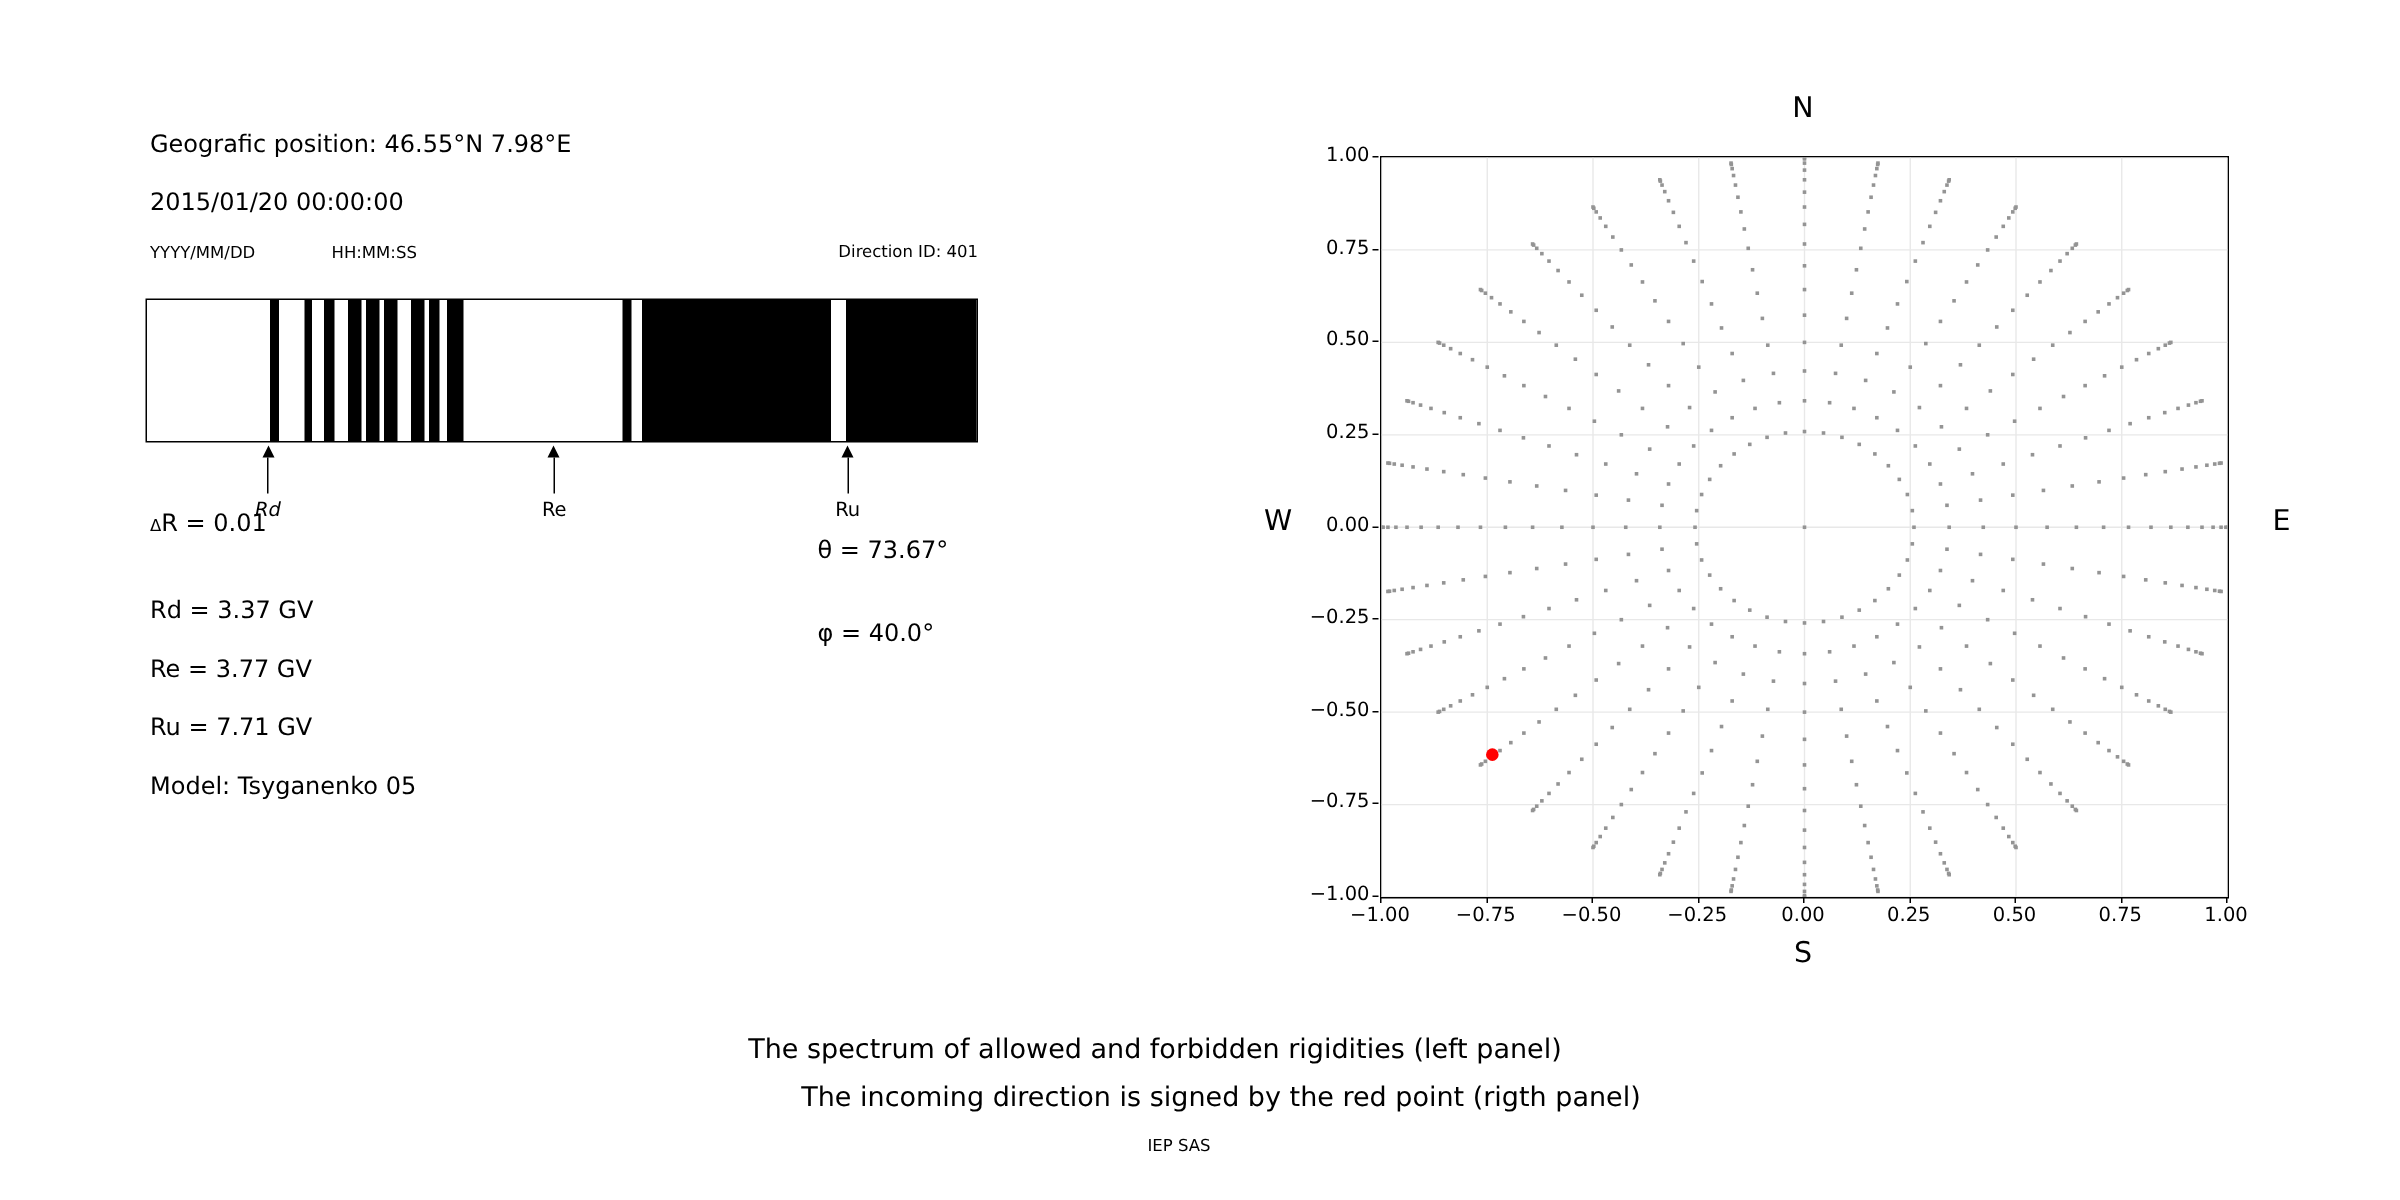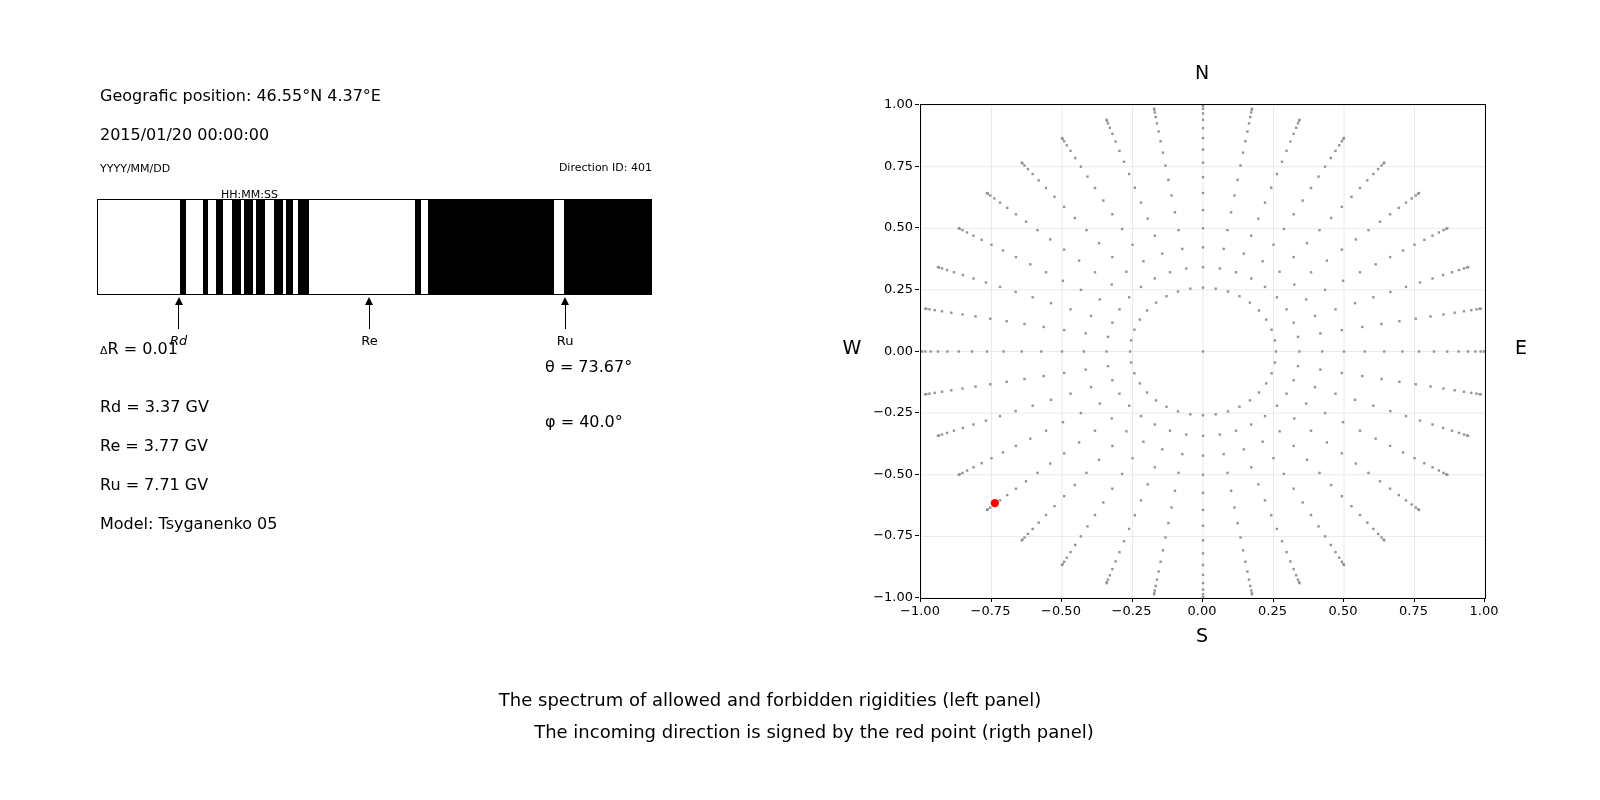--- a/index.html
+++ b/index.html
@@ -31,24 +31,24 @@
   .xtick-label{position:absolute;top:603px;transform:translateX(-50%);font-size:13px;white-space:nowrap;}
   .ytick-label{position:absolute;right:687px;font-size:13px;white-space:nowrap;}
   .caption{position:absolute;left:0;width:1540px;text-align:center;font-size:18px;}
   .credit{position:absolute;left:0;width:1572px;text-align:center;font-size:11px;}
 </style>
 </head>
 <body>
 
 <div class="canvas">
 
-  <div class="abs t16" style="left:100px;top:86px;">Geografic position: 46.55°N 4.37°E</div>
+  <div class="abs t16" style="left:100px;top:86px;">Geografic position: 46.55°N 7.98°E</div>
   <div class="abs t16" style="left:100px;top:125px;">2015/01/20 00:00:00</div>
   <div class="abs t11" style="left:100px;top:162px;">YYYY/MM/DD</div>
-  <div class="abs t11" style="left:221px;top:162px;margin-top:26px;">HH:MM:SS</div>
+  <div class="abs t11" style="left:221px;top:162px;">HH:MM:SS</div>
   <div class="abs t17" style="right:948px;top:161px;">Direction ID: 401</div>
 
   <div class="barcode" id="barcode">
       <div class="band" style="left: 14.7893%; width: 1.1178%; background: rgb(0, 0, 0);"></div>
       <div class="band" style="left: 19.0026%; width: 0.859845%; background: rgb(0, 0, 0);"></div>
       <div class="band" style="left: 21.4101%; width: 1.1178%; background: rgb(0, 0, 0);"></div>
       <div class="band" style="left: 24.1617%; width: 1.63371%; background: rgb(0, 0, 0);"></div>
       <div class="band" style="left: 26.4832%; width: 1.46174%; background: rgb(0, 0, 0);"></div>
       <div class="band" style="left: 28.6328%; width: 1.63371%; background: rgb(0, 0, 0);"></div>
       <div class="band" style="left: 31.9003%; width: 1.63371%; background: rgb(0, 0, 0);"></div>
@@ -723,14 +723,15 @@
       <div class="ytick" style="top: 473.75px;"></div>
       <div class="ytick-label" style="top: 465.75px;">−0.50</div>
       <div class="ytick" style="top: 535.375px;"></div>
       <div class="ytick-label" style="top: 527.375px;">−0.75</div>
       <div class="ytick" style="top: 597px;"></div>
       <div class="ytick-label" style="top: 589px;">−1.00</div>
     </div>
 
   <div class="caption" style="top:689px;">The spectrum of allowed and forbidden rigidities (left panel)</div>
   <div class="caption" style="top:721px;margin-left:44px;">The incoming direction is signed by the red point (rigth panel)</div>
+  <div class="credit" style="top:757px;">IEP SAS</div>
 
 </div>
 
 </body></html>

